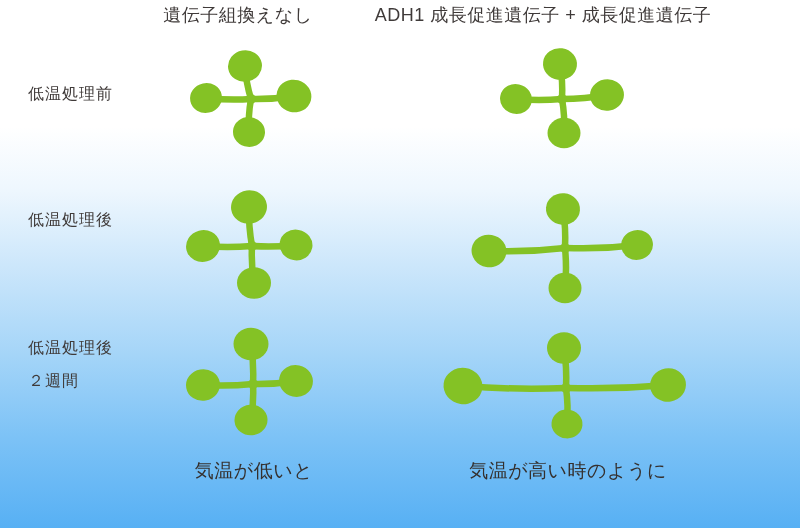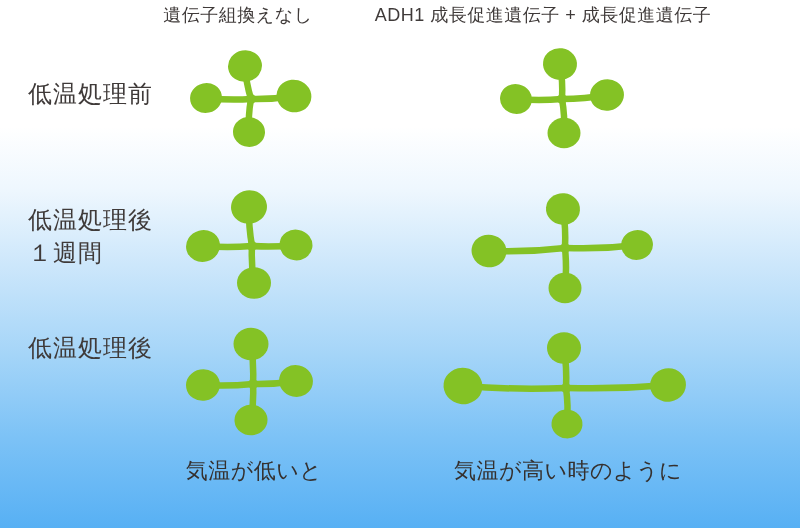--- a/index.html
+++ b/index.html
@@ -6,26 +6,26 @@
   .stage{
     position:relative;width:800px;height:528px;overflow:hidden;
     background:linear-gradient(180deg,#ffffff 0%,#ffffff 24%,#eef7fe 36%,#cde7fb 50%,#a5d5f8 67%,#7cc2f6 83%,#57b0f4 100%);
     font-family:"Liberation Sans","DejaVu Sans",sans-serif;
     color:#3f3a39;
   }
   .plants-svg{position:absolute;left:0;top:0;width:800px;height:528px;}
   .hdr{position:absolute;top:4px;transform:translateX(-50%);font-size:18px;line-height:22px;white-space:nowrap;letter-spacing:.5px;}
   .hdr-left{left:238px;}
   .hdr-right{left:543px;}
-  .rowlabel{position:absolute;left:28px;font-size:24px;line-height:33px;letter-spacing:1px;white-space:nowrap;}
+  .rowlabel{position:absolute;left:28px;font-size:16px;line-height:33px;letter-spacing:1px;white-space:nowrap;}
   .row1{top:77px;}
   .row2{top:203px;}
   .row3{top:331px;}
   .caption{position:absolute;top:457px;transform:translateX(-50%);text-align:center;
-           font-size:22px;line-height:27px;color:#35302e;white-space:nowrap;letter-spacing:.5px;}
+           font-size:19px;line-height:27px;color:#35302e;white-space:nowrap;letter-spacing:.5px;}
   .caption-left{left:254px;}
   .caption-right{left:568px;text-align:right;}
 </style>
 </head>
 <body>
 
 <div class="stage">
 
   <svg class="plants-svg" id="plants-svg" viewBox="0 0 800 528">
       <g>
@@ -97,24 +97,24 @@
     </svg>
 
   <div class="hdr hdr-left">遺伝子組換えなし</div>
   <div class="hdr hdr-right">ADH1 成長促進遺伝子 + 成長促進遺伝子</div>
 
   <div class="rowlabel row1">
     <div>低温処理前</div>
   </div>
   <div class="rowlabel row2">
     <div>低温処理後</div>
-    <div>１週間</div>
   </div>
   <div class="rowlabel row3">
     <div>低温処理後</div>
+    <div>２週間</div>
   </div>
 
   <div class="caption caption-left">
     <div>気温が低いと</div>
   </div>
   <div class="caption caption-right">
     <div>気温が高い時のように</div>
   </div>
 
 </div>

